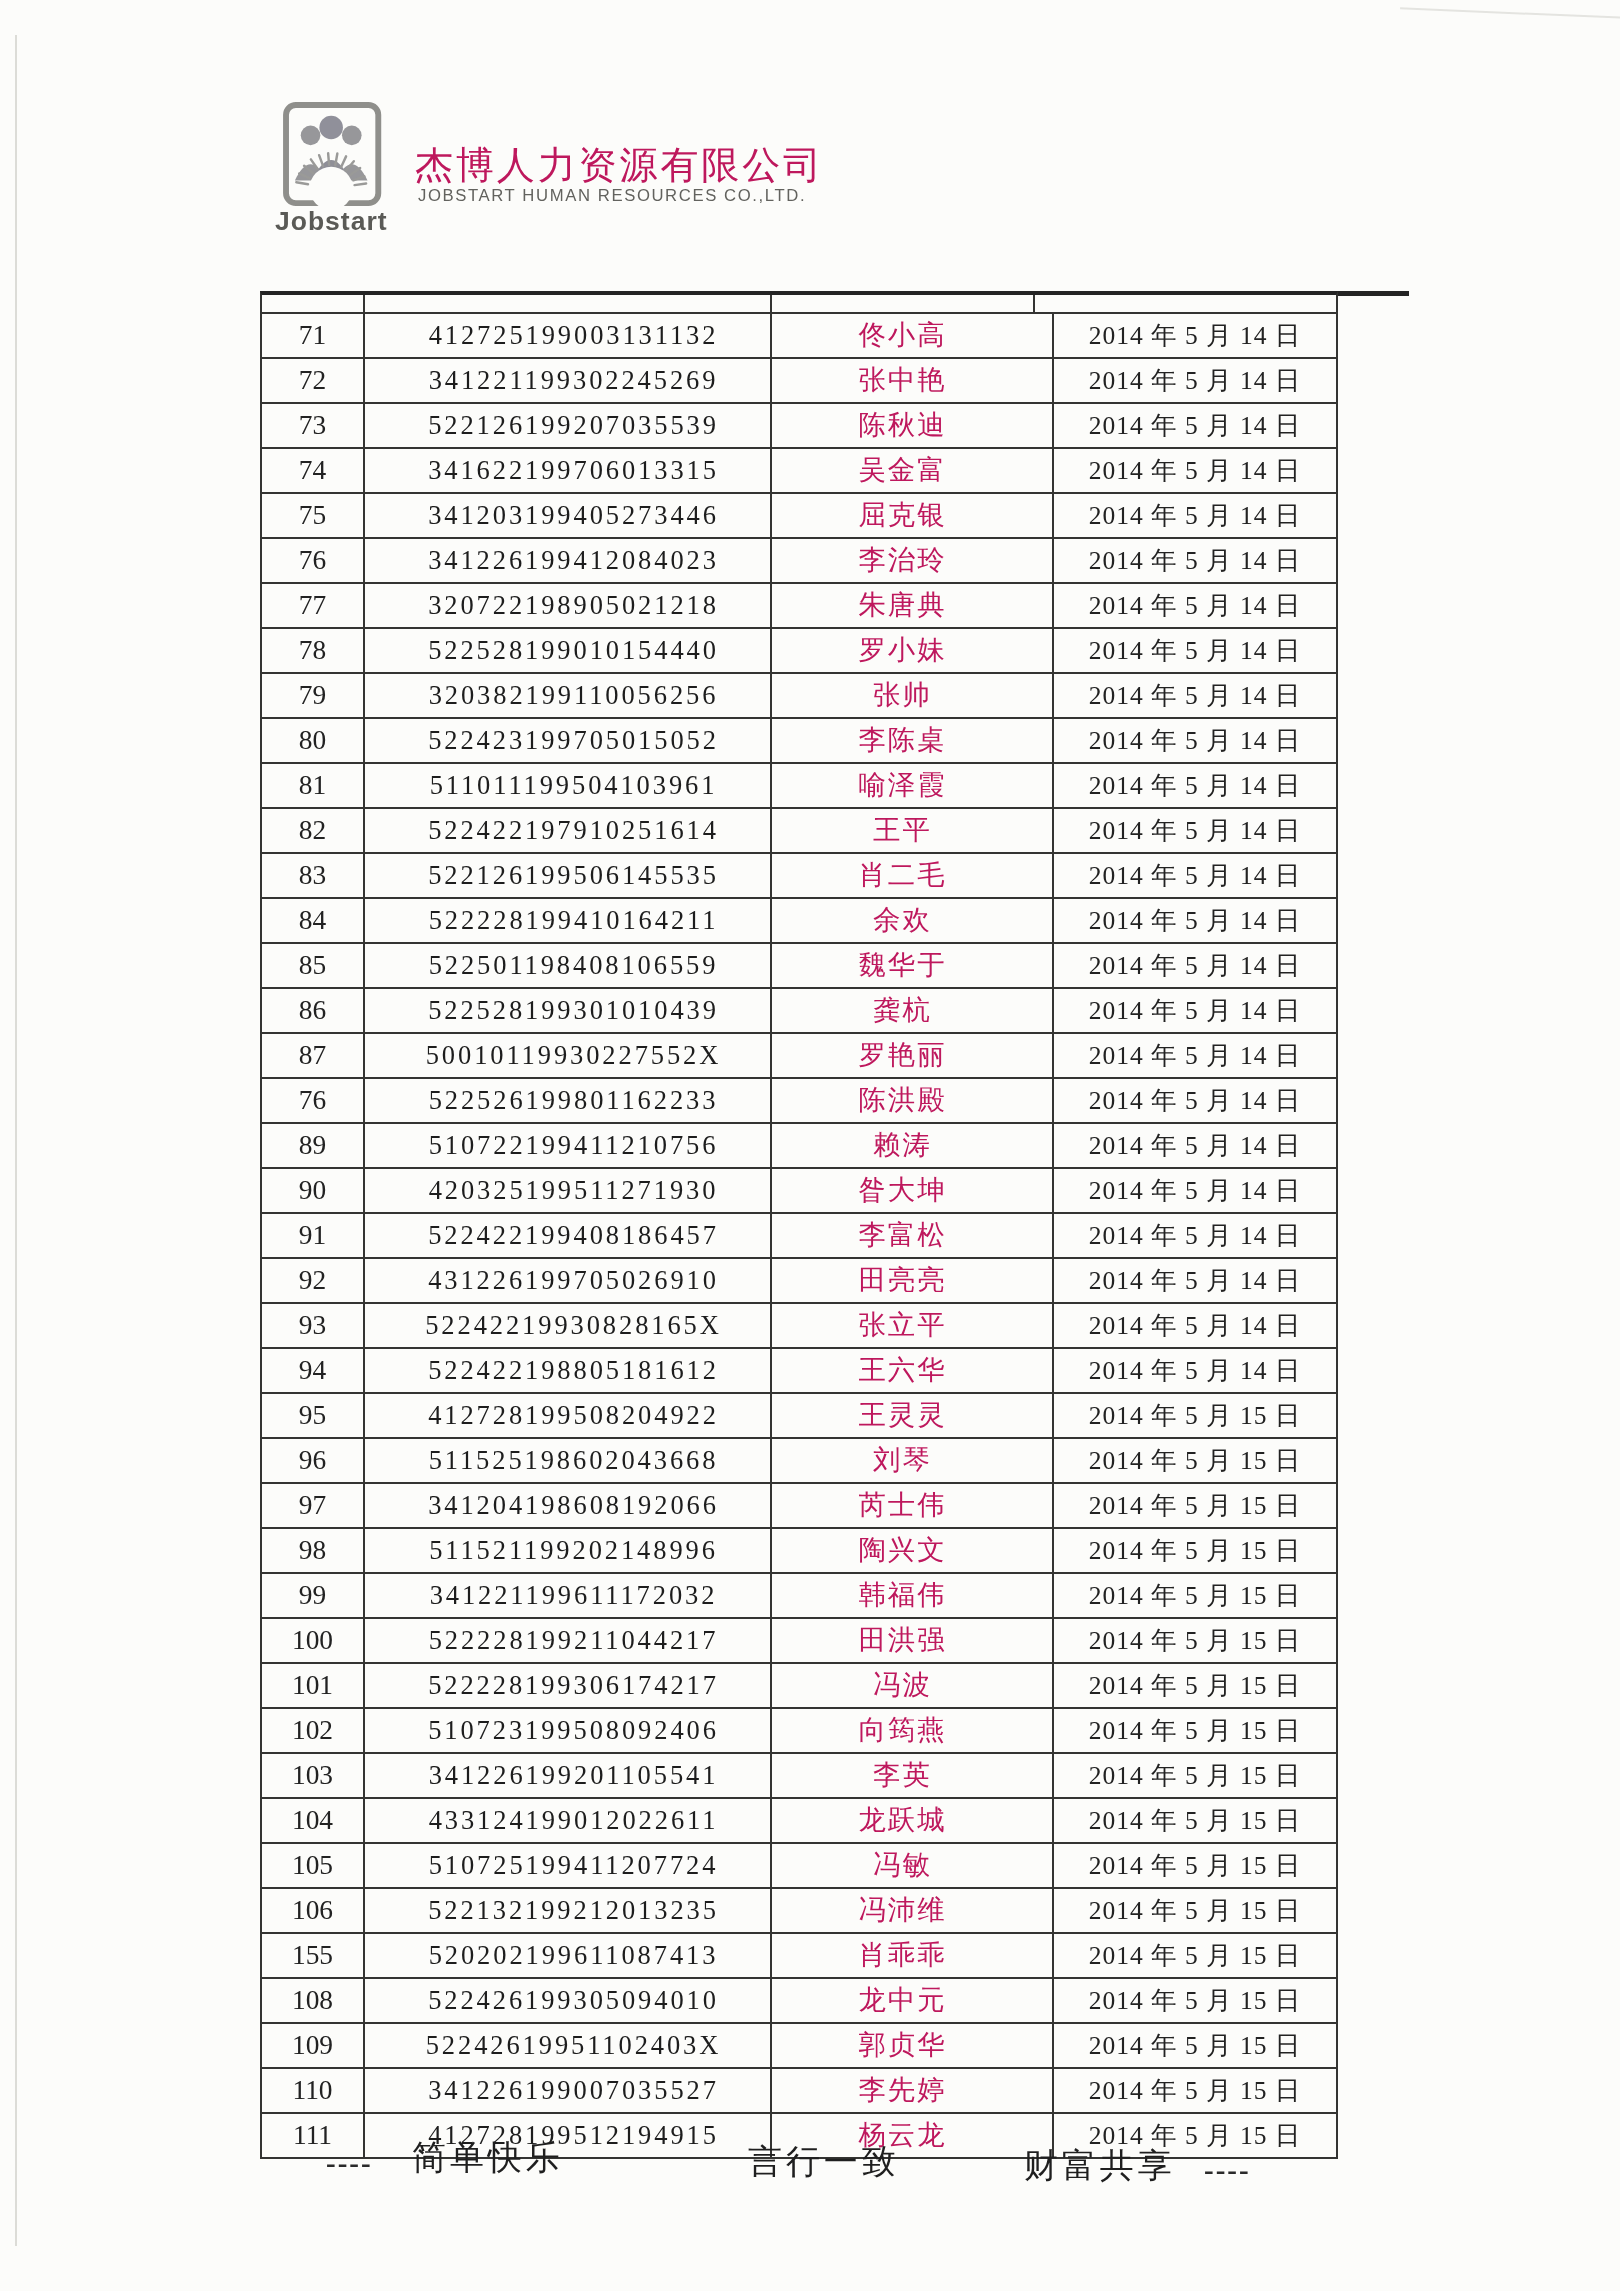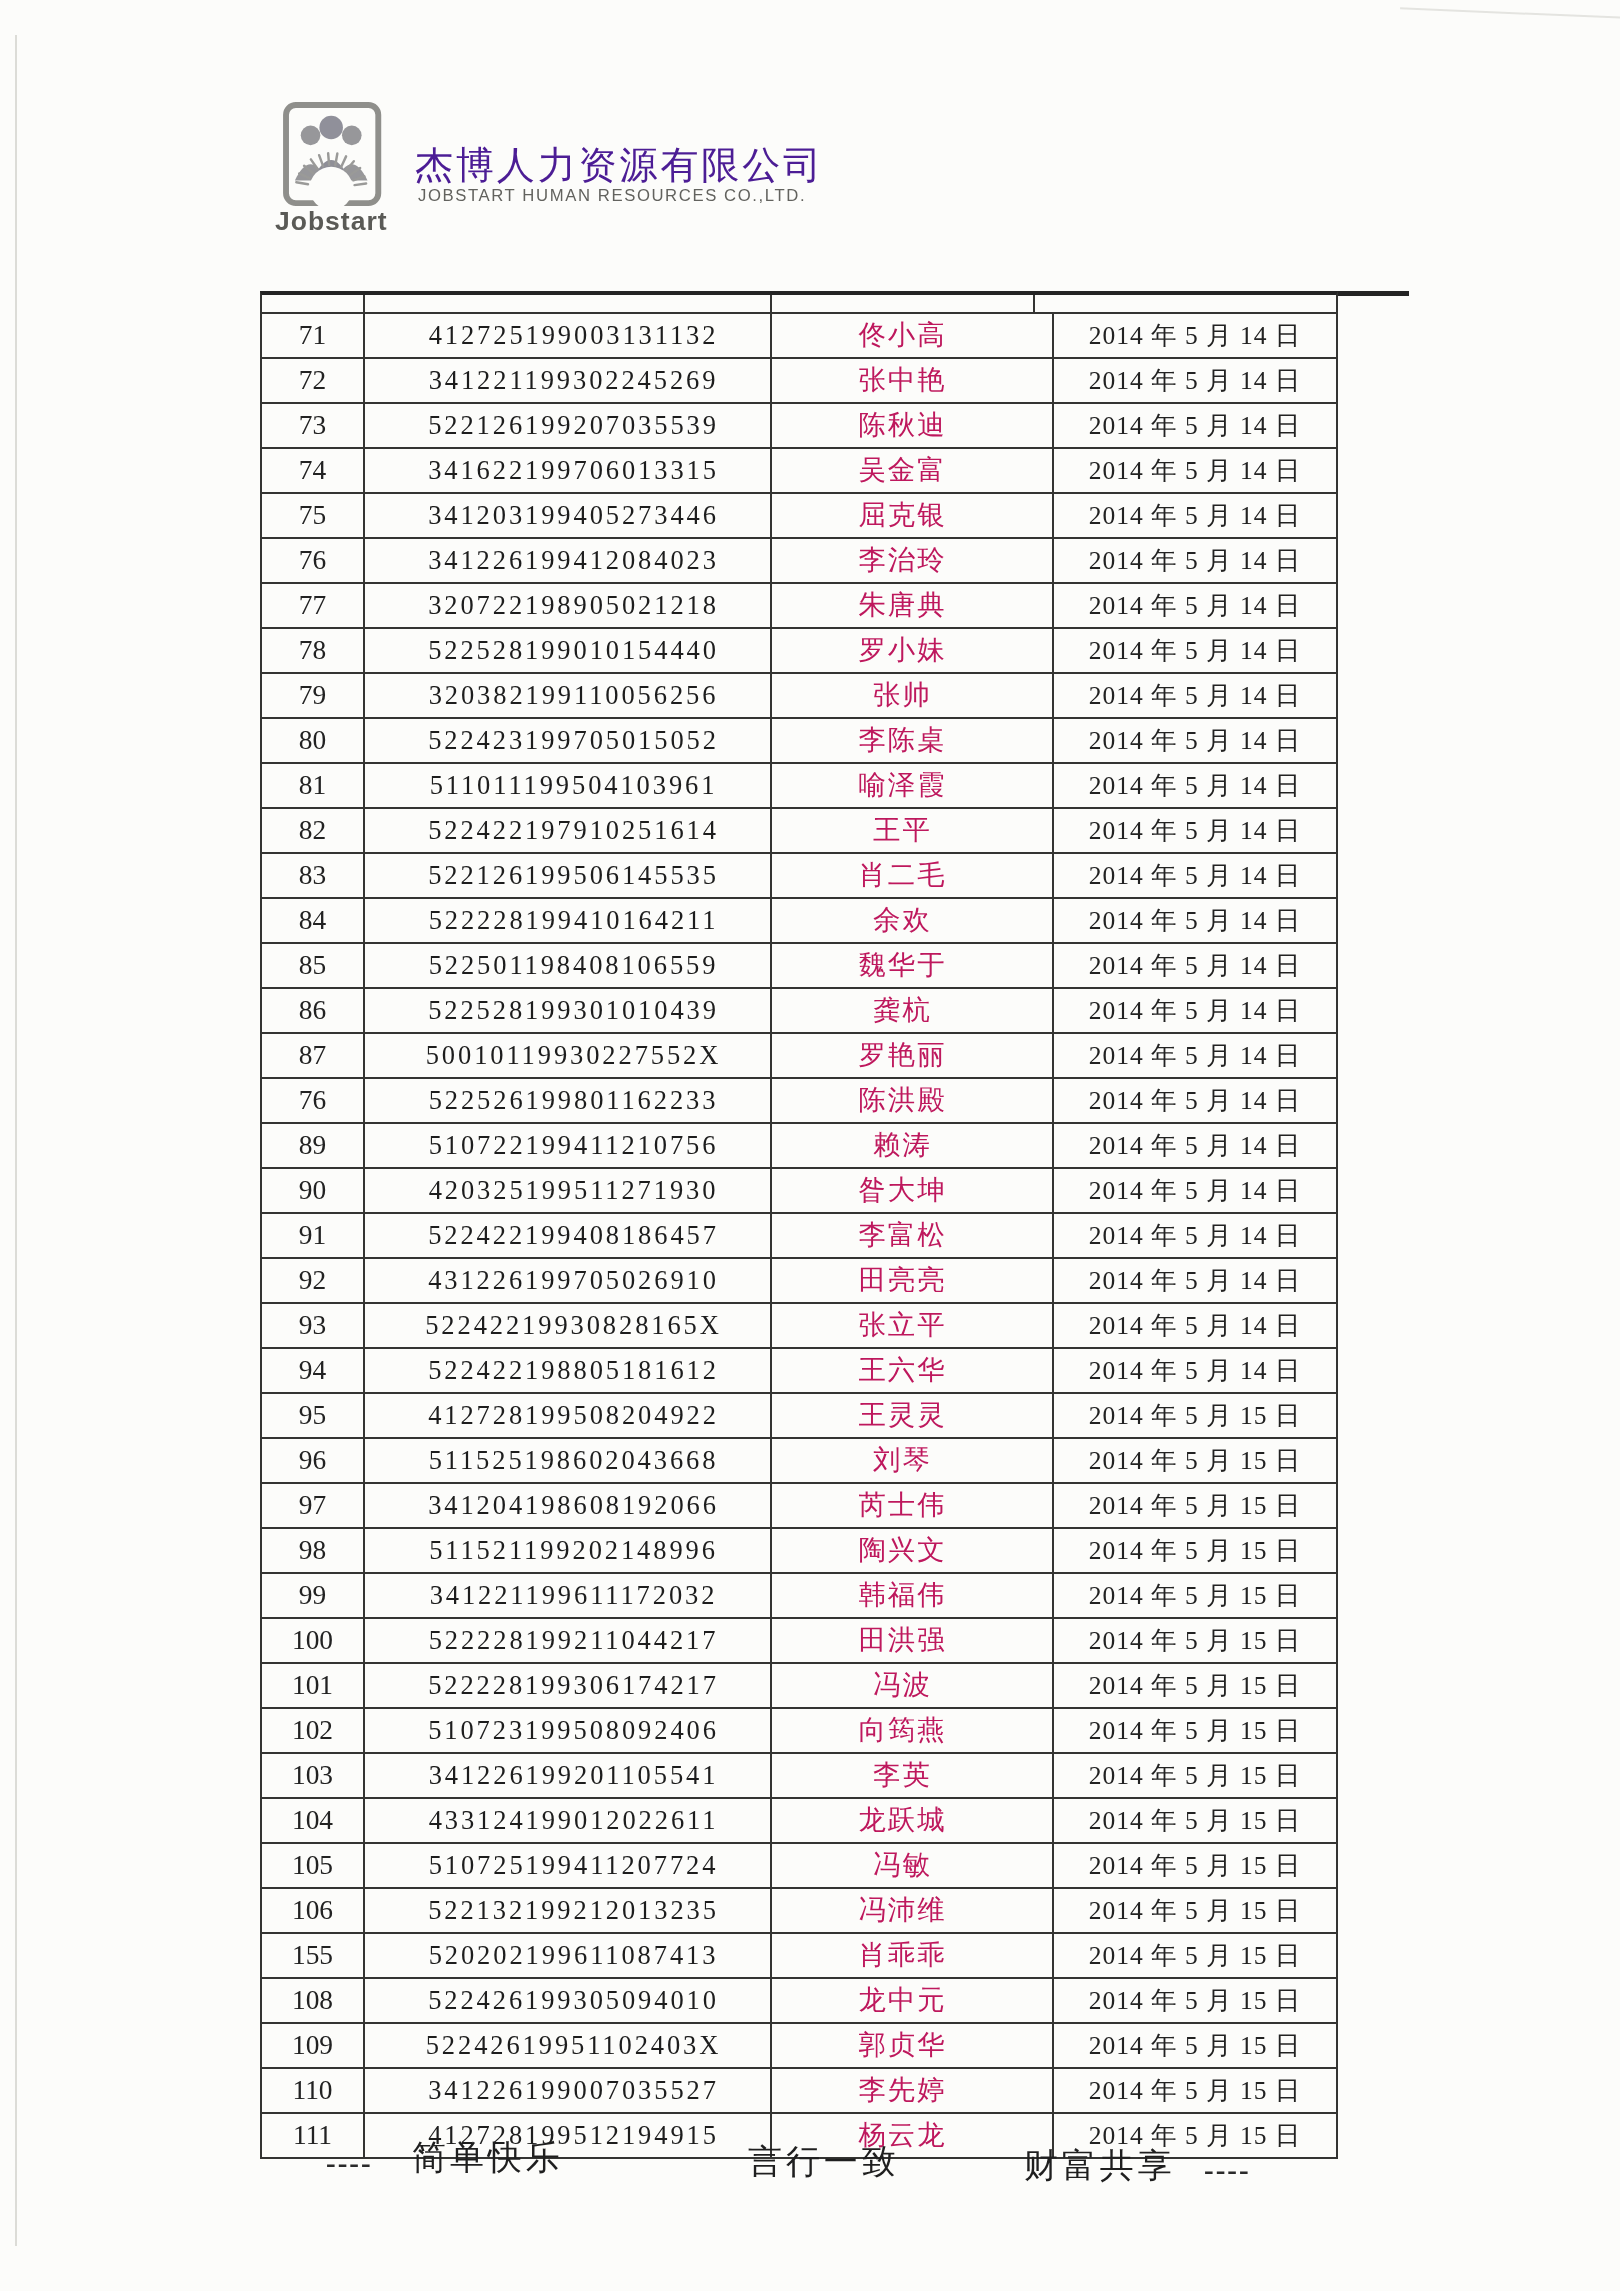--- a/index.html
+++ b/index.html
@@ -25,21 +25,21 @@
   
   .logo{position:absolute;left:282px;top:102px;width:116px;height:106px;}
   .logo-text{
     position:absolute;left:275px;top:206px;width:137px;
     font-family:"Liberation Sans","DejaVu Sans",sans-serif;
     font-weight:bold;font-size:26.5px;letter-spacing:1px;color:#59595562;
     color:#5a5a56;
   }
   .company-zh{
     position:absolute;left:415px;top:140px;
-    font-size:38px;letter-spacing:2.9px;color:#4c1d95;
+    font-size:38px;letter-spacing:2.9px;color:#be185d;
     font-family:"Liberation Serif","DejaVu Serif",serif;
     white-space:nowrap;
   }
   .company-en{
     position:absolute;left:418px;top:186px;
     font-family:"Liberation Sans","DejaVu Sans",sans-serif;
     font-size:16.7px;letter-spacing:1.6px;color:#62625e;
     white-space:nowrap;
   }
   

